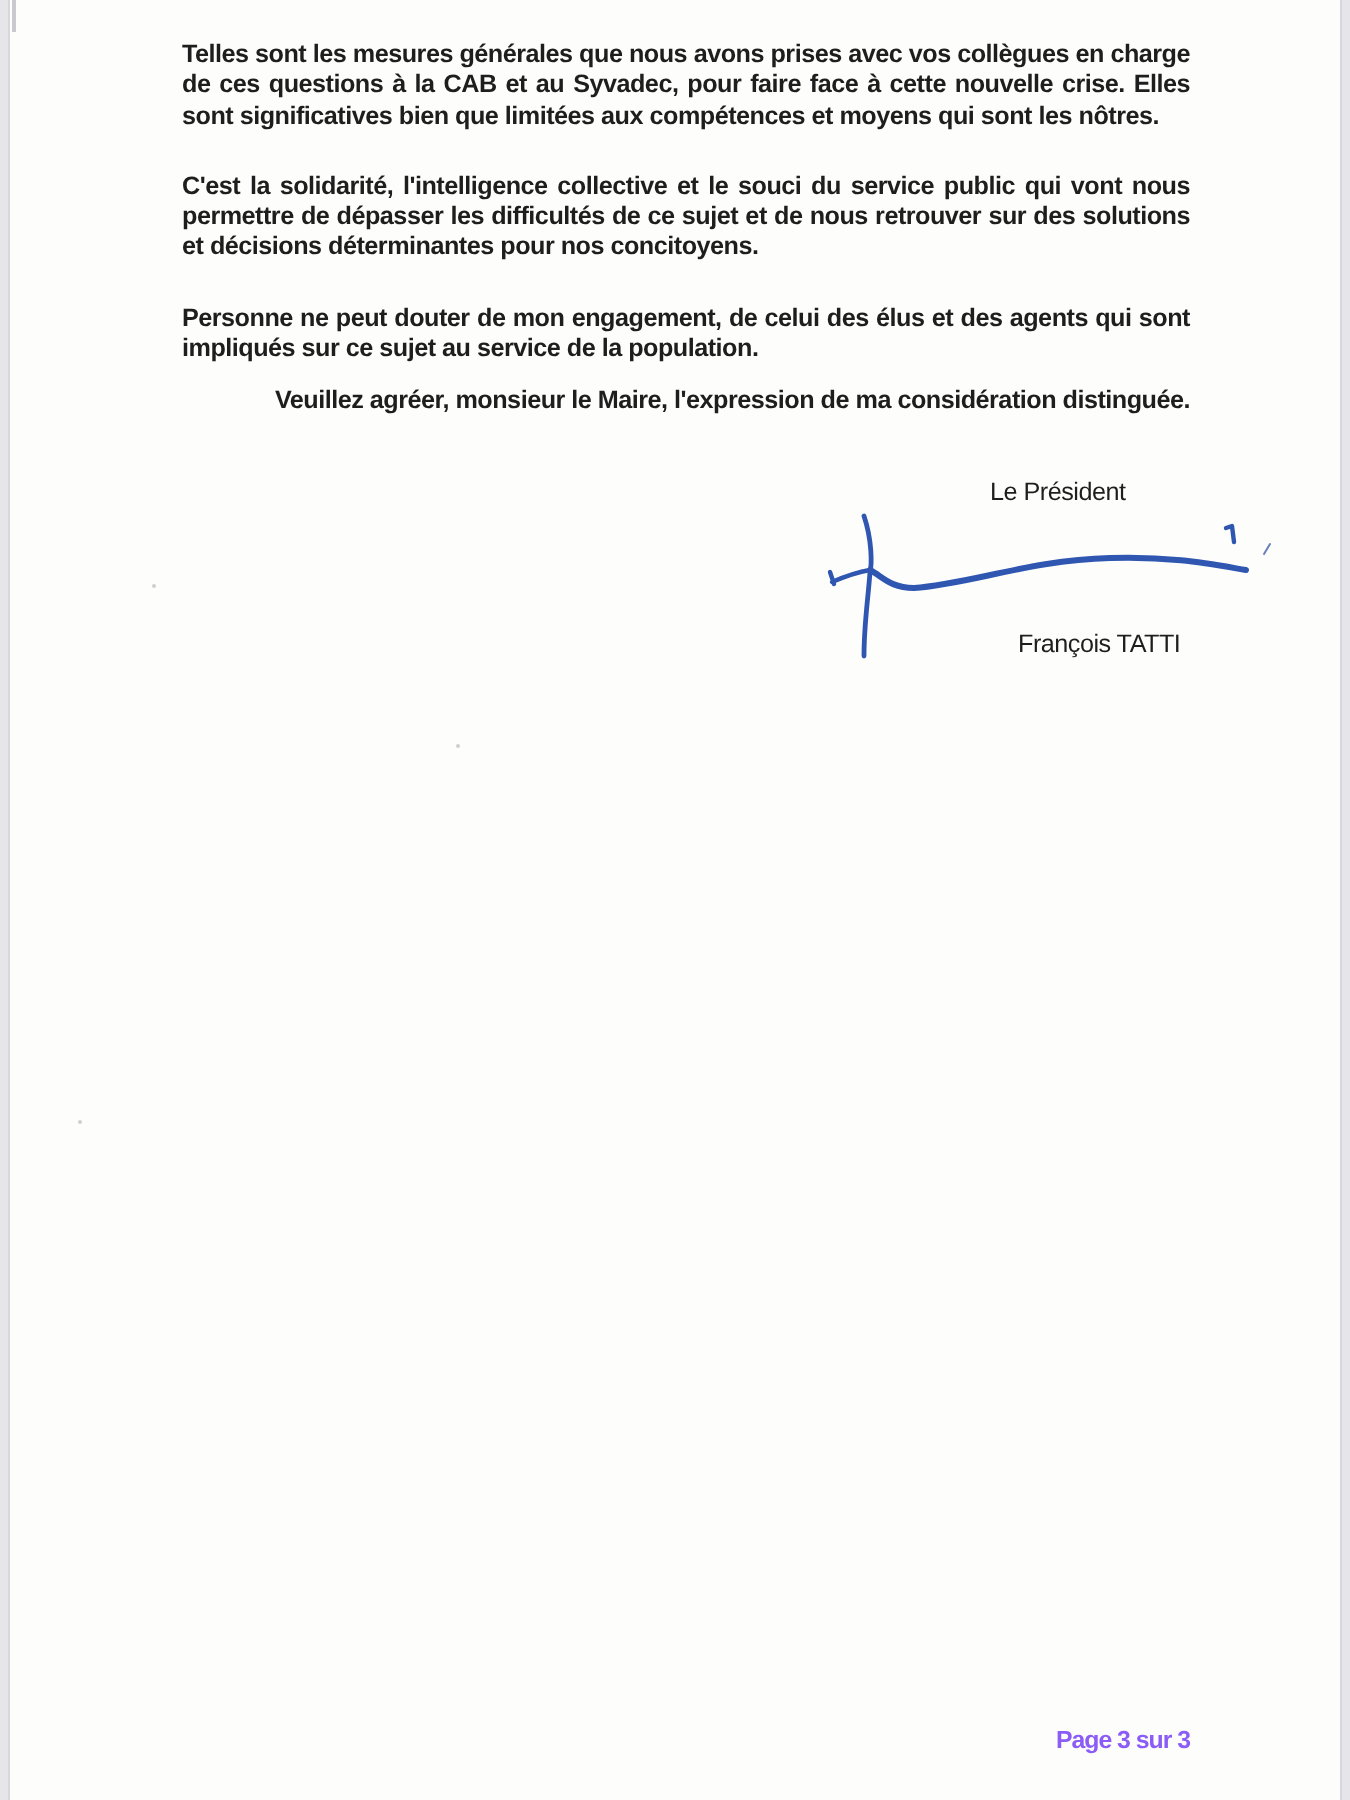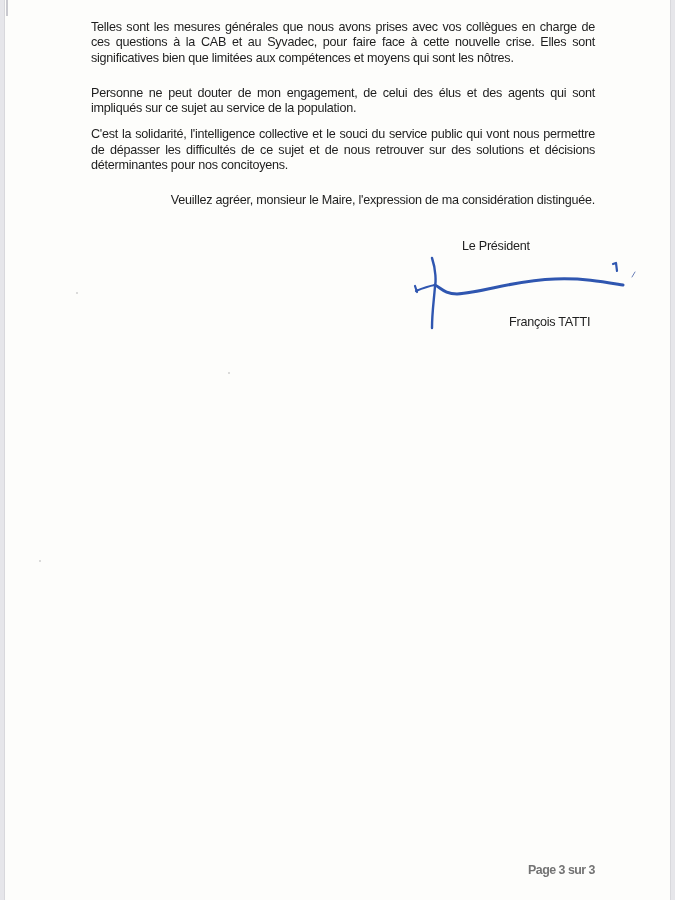--- a/index.html
+++ b/index.html
@@ -41,27 +41,28 @@
       top: 20px;
       width: 504px;
       font-size: 12.6px;
       line-height: 15.3px;
       letter-spacing: -0.25px;
       font-stretch: condensed;
     }
     .body-text p {
       margin: 0 0 20px 0;
       text-align: justify;
+      font-weight: bold;
     }
     .body-text p.closing {
       text-align: right;
     }
     .sig-title {
       position: absolute;
-      left: 462px;
+      left: 495px;
       top: 239px;
       font-size: 12.6px;
       letter-spacing: -0.25px;
     }
     .sig-name {
       position: absolute;
       left: 509px;
       top: 315px;
       font-size: 12.6px;
       letter-spacing: -0.25px;
@@ -73,40 +74,40 @@
       width: 240px;
       height: 90px;
     }
     .page-number {
       position: absolute;
       left: 528px;
       top: 863px;
       font-size: 12.4px;
       font-weight: bold;
       letter-spacing: -0.5px;
-      color: #737373;
+      color: #8b5cf6;
     }
     .speck {
       position: absolute;
       width: 2px; height: 2px;
       background: #cfcfcf;
       border-radius: 50%;
     }
   </style>
 </head>
 <body>
 
 <div class="edge-left"></div>
 <div class="edge-left-mark"></div>
 <div class="edge-right"></div>
 
 <div class="body-text">
   <p>Telles sont les mesures générales que nous avons prises avec vos collègues en charge de ces questions à la CAB et au Syvadec, pour faire face à cette nouvelle crise. Elles sont significatives bien que limitées aux compétences et moyens qui sont les nôtres.</p>
+  <p>C'est la solidarité, l'intelligence collective et le souci du service public qui vont nous permettre de dépasser les difficultés de ce sujet et de nous retrouver sur des solutions et décisions déterminantes pour nos concitoyens.</p>
   <p style="margin-bottom:11px;">Personne ne peut douter de mon engagement, de celui des élus et des agents qui sont impliqués sur ce sujet au service de la population.</p>
-  <p>C'est la solidarité, l'intelligence collective et le souci du service public qui vont nous permettre de dépasser les difficultés de ce sujet et de nous retrouver sur des solutions et décisions déterminantes pour nos concitoyens.</p>
   <p class="closing">Veuillez agréer, monsieur le Maire, l'expression de ma considération distinguée.</p>
 </div>
 
 <div class="sig-title">Le Président</div>
 
 <svg class="signature" viewBox="0 0 240 90" xmlns="http://www.w3.org/2000/svg">
   <g fill="none" stroke="#2f56b0" stroke-linecap="round" stroke-linejoin="round">
 
     <path d="M27 8 C 31 20, 31 32, 30 36 C 29 50, 27 62, 27 78" stroke-width="2.4"></path>
 

